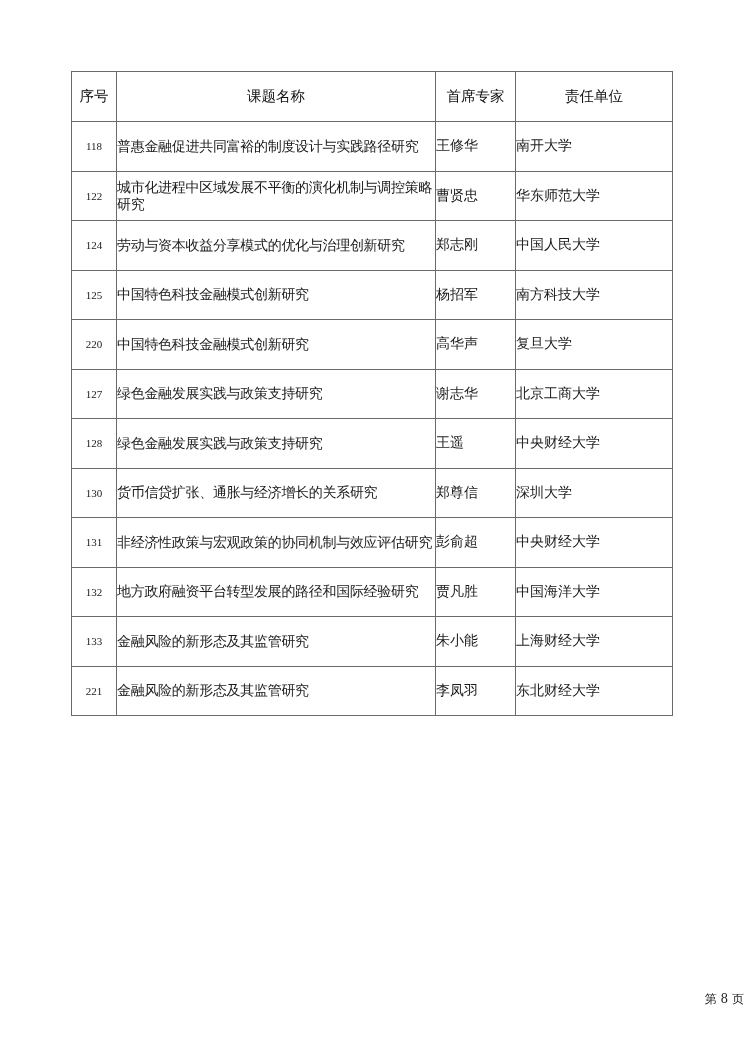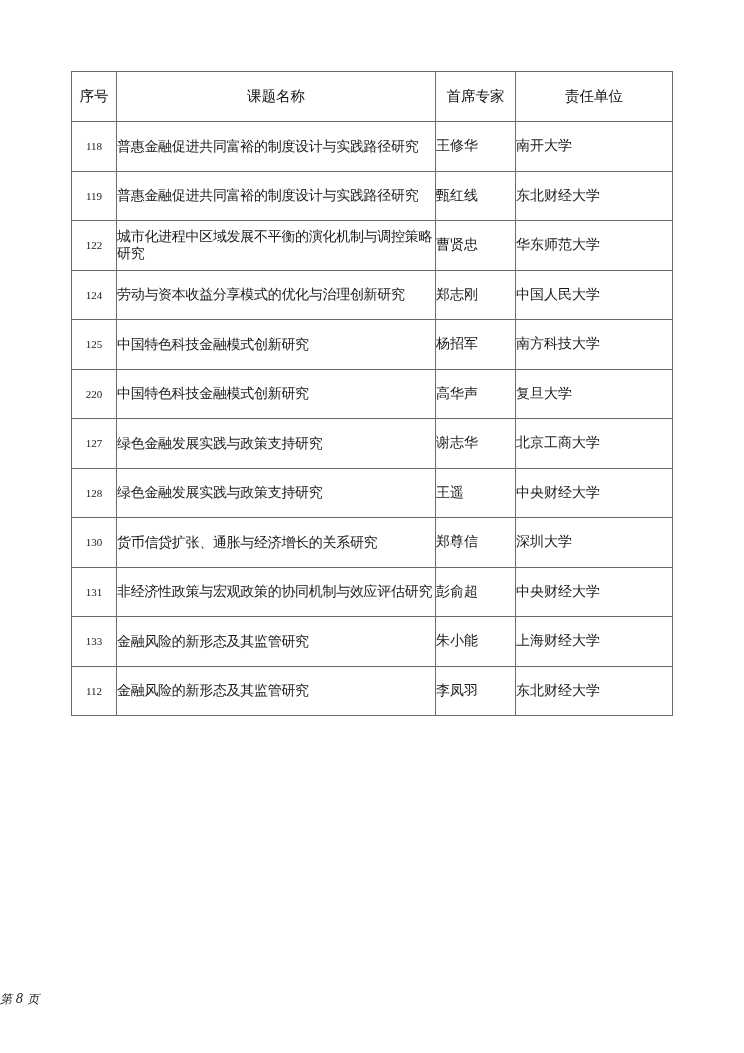--- a/index.html
+++ b/index.html
@@ -9,22 +9,22 @@
                border-collapse:collapse; table-layout:fixed; }
   table.main td, table.main th { border:1px solid #6a6a6a; padding:0; vertical-align:middle; }
   table.main { border:1.5px solid #333;padding-left:40px; }
   col.c1 { width:45px; } col.c2 { width:319px; } col.c3 { width:80px; } col.c4 { width:157px; }
   thead th { height:49px; font-family:"DejaVu Sans","Liberation Sans",sans-serif;
              font-weight:normal; font-size:14.5px; text-align:center; color:#111; }
   tbody td { height:48.5px; font-size:14px; }
   td.num { text-align:center; font-family:"Liberation Serif",serif; font-size:11px; }
   td.title { text-align:left; padding-left:3px; padding-right:2px; line-height:17px; letter-spacing:-0.3px; }
   td.expert, td.unit { text-align:left; }
-  .footer { position:absolute; top:991px; left:0; width:744px; text-align:left;
-            font-size:12px; color:#222;font-style:italic; }
+  .footer { position:absolute; top:991px; left:0; width:744px; text-align:right;
+            font-size:12px; color:#222; }
 </style>
 </head>
 <body>
 
 <table class="main">
   <colgroup>
       <col class="c1">
       <col class="c2">
       <col class="c3">
       <col class="c4">
@@ -36,26 +36,20 @@
       <th>首席专家</th>
       <th>责任单位</th>
     </tr>
   </thead>
   <tbody id="tbody">
       <tr>
         <td class="num">118</td>
         <td class="title">普惠金融促进共同富裕的制度设计与实践路径研究</td>
         <td class="expert">王修华</td>
         <td class="unit">南开大学</td>
-      </tr>
-      <tr>
-        <td class="num">119</td>
-        <td class="title">普惠金融促进共同富裕的制度设计与实践路径研究</td>
-        <td class="expert">甄红线</td>
-        <td class="unit">东北财经大学</td>
       </tr>
       <tr>
         <td class="num">122</td>
         <td class="title">城市化进程中区域发展不平衡的演化机制与调控策略研究</td>
         <td class="expert">曹贤忠</td>
         <td class="unit">华东师范大学</td>
       </tr>
       <tr>
         <td class="num">124</td>
         <td class="title">劳动与资本收益分享模式的优化与治理创新研究</td>
@@ -92,27 +86,33 @@
         <td class="expert">郑尊信</td>
         <td class="unit">深圳大学</td>
       </tr>
       <tr>
         <td class="num">131</td>
         <td class="title">非经济性政策与宏观政策的协同机制与效应评估研究</td>
         <td class="expert">彭俞超</td>
         <td class="unit">中央财经大学</td>
       </tr>
       <tr>
+        <td class="num">132</td>
+        <td class="title">地方政府融资平台转型发展的路径和国际经验研究</td>
+        <td class="expert">贾凡胜</td>
+        <td class="unit">中国海洋大学</td>
+      </tr>
+      <tr>
         <td class="num">133</td>
         <td class="title">金融风险的新形态及其监管研究</td>
         <td class="expert">朱小能</td>
         <td class="unit">上海财经大学</td>
       </tr>
       <tr>
-        <td class="num">112</td>
+        <td class="num">221</td>
         <td class="title">金融风险的新形态及其监管研究</td>
         <td class="expert">李凤羽</td>
         <td class="unit">东北财经大学</td>
       </tr>
     </tbody>
 </table>
 
 <div class="footer">第 8 页</div>
 
 </body></html>

